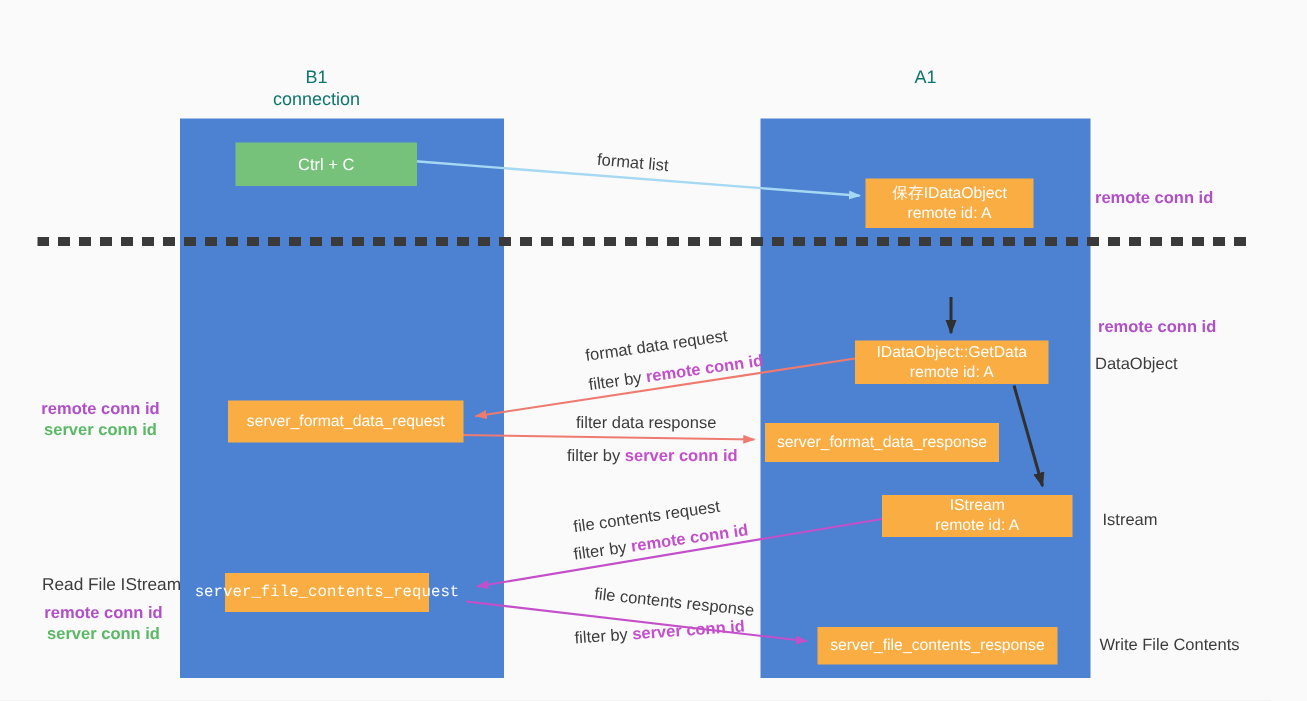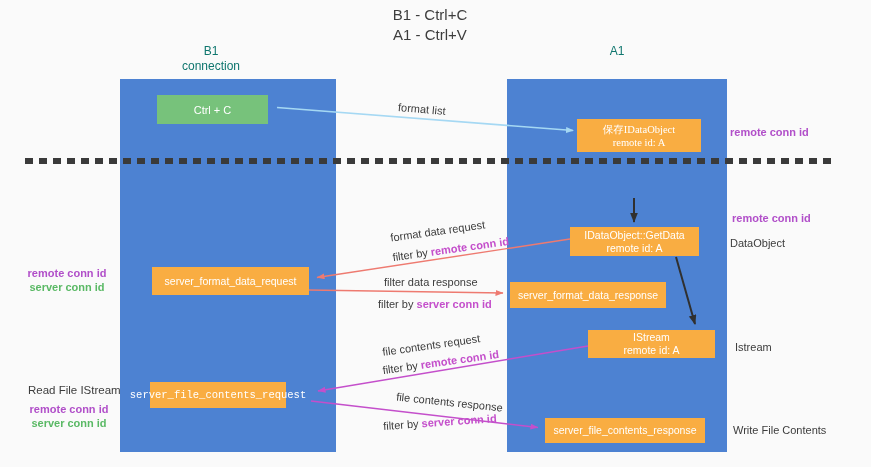--- a/index.html
+++ b/index.html
@@ -42,24 +42,20 @@
   .purple-bold { color:#b14fc9; font-weight:bold; }
   .magenta-bold { color:#c44fcb; font-weight:bold; }
   .green-bold  { color:#5ab965; font-weight:bold; }
   .side-pair { text-align:center; width:110px; font-size:11px; line-height:14px; font-weight:bold; }
 </style>
 </head>
 <body>
 
 <div id="canvas">
 
-  <div class="abs title">
-    <div>B1 - Ctrl+C</div>
-    <div>A1 - Ctrl+V</div>
-  </div>
 
   <div class="abs col-header left">
     <div>B1</div>
     <div>connection</div>
   </div>
   <div class="abs col-header right">
     <div>A1</div>
   </div>
 
   <div class="abs column left"></div>
@@ -84,25 +80,25 @@
     </defs>
     <line x1="277" y1="107.5" x2="573" y2="130.5" stroke="#a5d8f3" stroke-width="1.6" marker-end="url(#mBlue)"></line>
     <line x1="634" y1="198" x2="634" y2="222" stroke="#303030" stroke-width="2" marker-end="url(#mBlack)"></line>
     <line x1="676" y1="257" x2="695" y2="324" stroke="#303030" stroke-width="2" marker-end="url(#mBlack)"></line>
     <line x1="570" y1="239" x2="317" y2="277.5" stroke="#ee7a70" stroke-width="1.4" marker-end="url(#mRed)"></line>
     <line x1="308" y1="290" x2="503" y2="293" stroke="#ee7a70" stroke-width="1.4" marker-end="url(#mRed)"></line>
     <line x1="588" y1="346" x2="318" y2="391" stroke="#c44fcb" stroke-width="1.4" marker-end="url(#mMag)"></line>
     <line x1="311" y1="401" x2="538" y2="427.5" stroke="#c44fcb" stroke-width="1.4" marker-end="url(#mMag)"></line>
   </svg>
 
-  <div class="abs node green" style="left:157px;top:95px;width:111px;height:29px;">
+  <div class="abs node green" style="left:157px;top:95px;width:121px;height:29px;">
     <span>Ctrl + C</span>
   </div>
 
-  <div class="abs node orange" style="left:577px;top:119px;width:124px;height:33px;font-family:Liberation Serif, serif;">
+  <div class="abs node orange" style="left:577px;top:119px;width:112px;height:33px;">
     <span>保存IDataObject</span>
     <span>remote id: A</span>
   </div>
 
 
   <div class="abs node orange" style="left:570px;top:227px;width:129px;height:29px;">
     <span>IDataObject::GetData</span>
     <span>remote id: A</span>
   </div>
 

